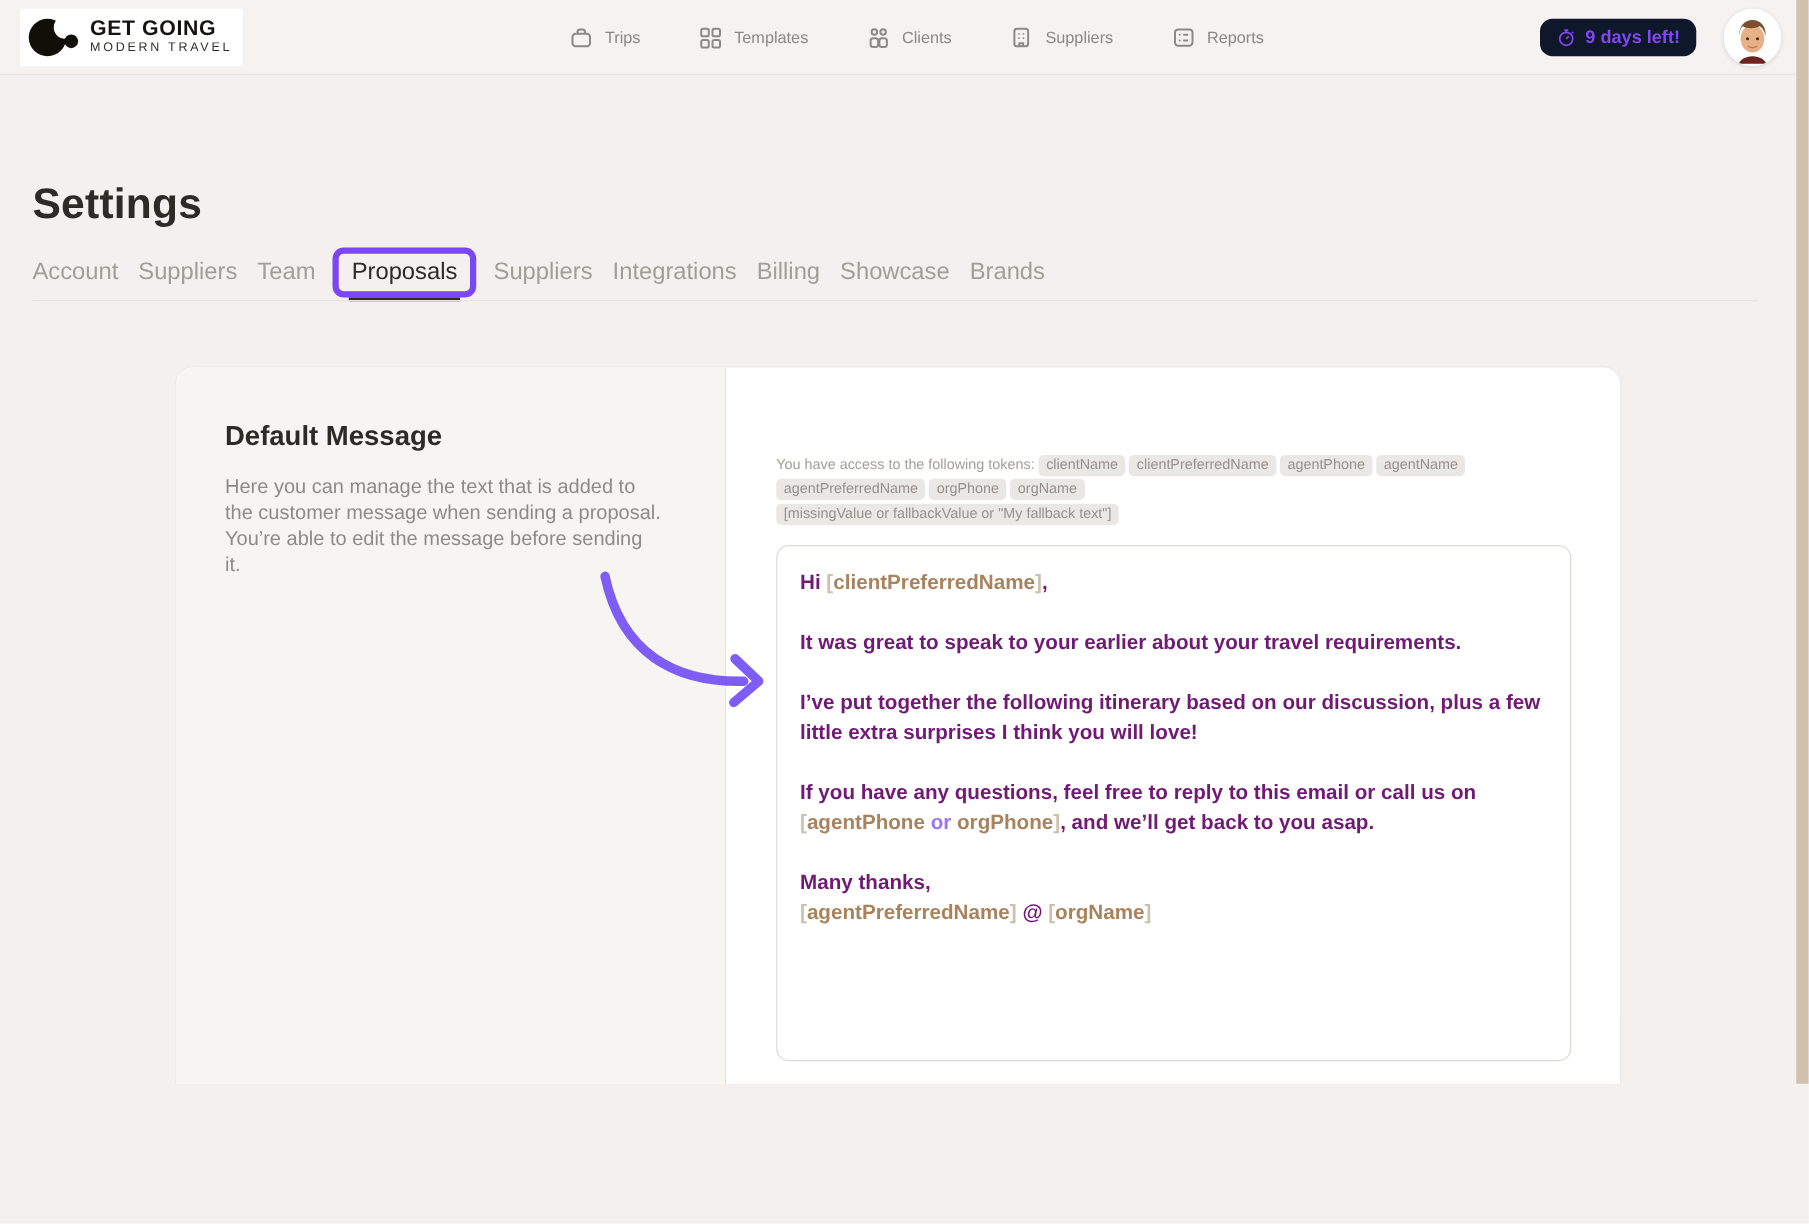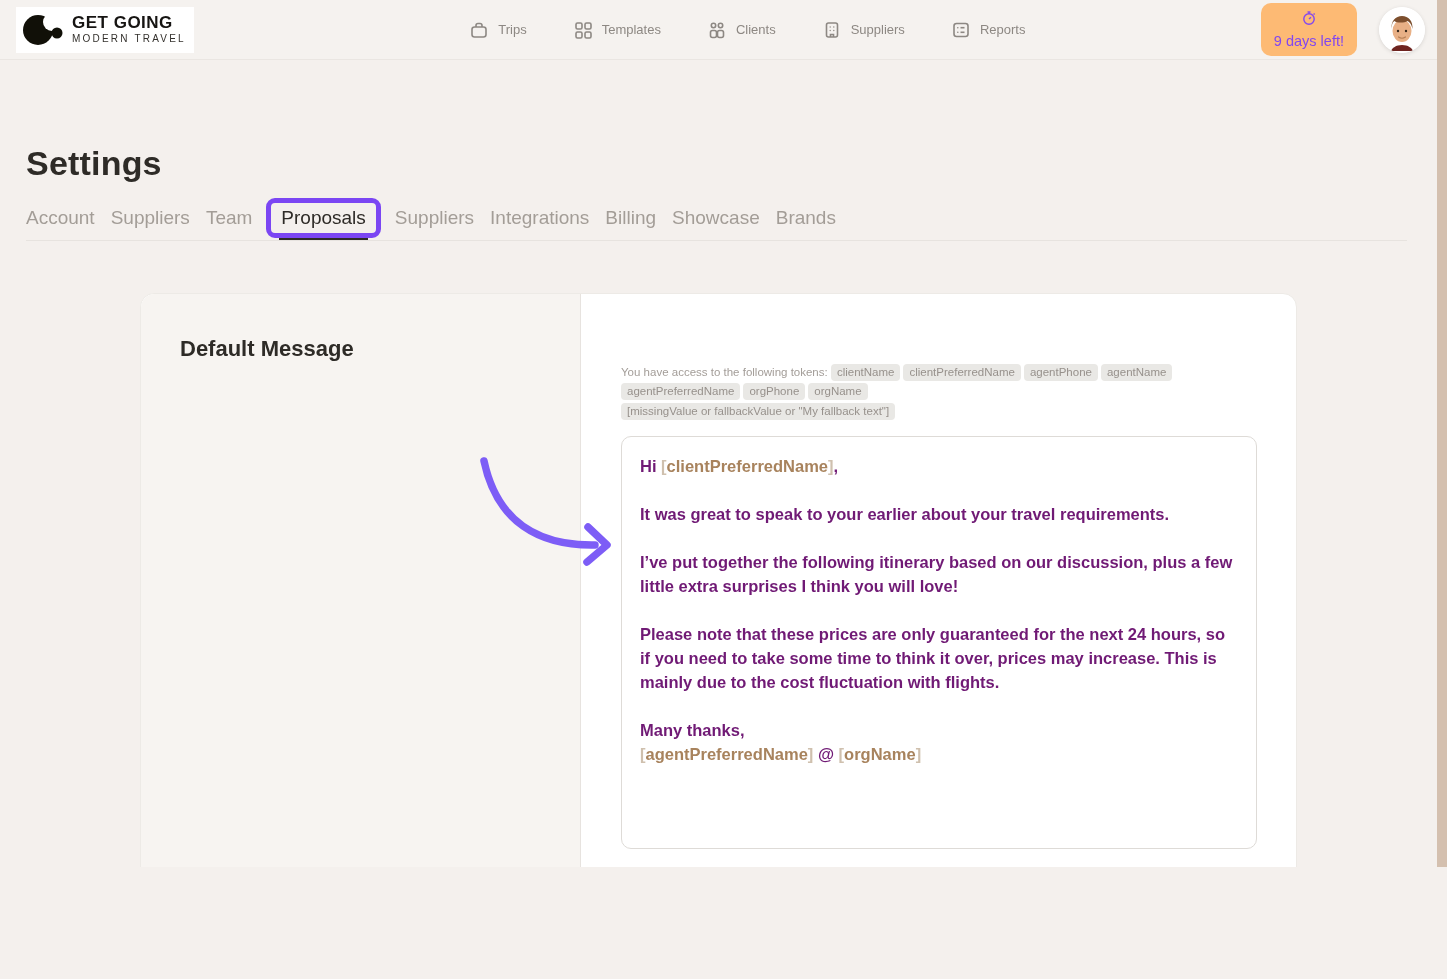--- a/index.html
+++ b/index.html
@@ -27,22 +27,22 @@
   .logo { display:flex; align-items:center; background:#ffffff; padding:3px 8px 3px 4px; cursor:pointer; }
   .logo-text { margin-left:8px; }
   .logo-title { font-size:17px; font-weight:bold; letter-spacing:0.5px; color:#161412; line-height:1.1; }
   .logo-sub { font-size:10px; letter-spacing:2.2px; color:#2a2askip; color:#33302c; line-height:1.2; }
   .nav { display:flex; align-items:center; gap:46px; margin:0 auto; padding-left:40px; }
   .nav-item { display:flex; align-items:center; gap:9px; color:#8d8883; font-size:13px; cursor:pointer; }
   .nav-item svg { display:block; }
   .header-right { display:flex; align-items:center; gap:22px; }
   .trial-badge {
     display:flex; align-items:center; gap:7px;
-    background:#fdba74; color:#8247f0; font-size:14.5px; font-weight:400;
-    padding:7px 13px; border-radius:10px; cursor:pointer; white-space:nowrap;flex-direction:column;
+    background:#0f172a; color:#8247f0; font-size:14.5px; font-weight:700;
+    padding:7px 13px; border-radius:10px; cursor:pointer; white-space:nowrap;
   }
   .avatar {
     width:46px; height:46px; border-radius:50%; background:#ffffff;
     box-shadow:0 1px 4px rgba(0,0,0,0.12); overflow:hidden; cursor:pointer; flex:0 0 auto;
   }
 
   
   .page-title {
     position:absolute; left:26px; top:144px;
     font-size:34px; font-weight:bold; color:#2e2b27; letter-spacing:0.2px;
@@ -227,20 +227,21 @@
     <span class="tab">Billing</span>
     <span class="tab">Showcase</span>
     <span class="tab">Brands</span>
   </div>
   <div class="tabs-divider"></div>
 
   <div class="card">
 
     <div class="card-left">
       <h2>Default Message</h2>
+      <p>Here you can manage the text that is added to the customer message when sending a proposal. You’re able to edit the message before sending it.</p>
     </div>
 
     <svg class="arrow-svg" width="160" height="120" viewBox="0 0 160 120">
       <path d="M151 17 C 164 78, 206 102, 262 101" transform="translate(-138,0)" stroke="#7d5df6" stroke-width="7.5" fill="none" stroke-linecap="round"></path>
       <path d="M108 83 L127 101 L107 118" stroke="#7d5df6" stroke-width="7.5" fill="none" stroke-linecap="round" stroke-linejoin="round" transform="translate(9,0)"></path>
     </svg>
 
     <div class="card-right">
 
       <div class="help">
@@ -250,21 +251,21 @@
         </div>
         <div class="help-line">
           <span class="chip">[missingValue or fallbackValue or "My fallback text"]</span>
         </div>
       </div>
 
       <div class="editor">
           <p><span class="seg-text">Hi </span><span class="seg-bracket">[</span><span class="seg-token">clientPreferredName</span><span class="seg-bracket">]</span><span class="seg-text">,</span></p>
           <p><span class="seg-text">It was great to speak to your earlier about your travel requirements.</span></p>
           <p><span class="seg-text">I’ve put together the following itinerary based on our discussion, plus a few little extra surprises I think you will love!</span></p>
-          <p><span class="seg-text">Please note that these prices are only guaranteed for the next 24 hours, so if you need to take some time to think it over, prices may increase. This is mainly due to the cost fluctuation with flights.</span></p>
+          <p><span class="seg-text">If you have any questions, feel free to reply to this email or call us on </span><span class="seg-bracket">[</span><span class="seg-token">agentPhone</span><span class="seg-or"> or </span><span class="seg-token">orgPhone</span><span class="seg-bracket">]</span><span class="seg-text">, and we’ll get back to you asap.</span></p>
           <p><span class="seg-text">Many thanks,</span><br><span class="seg-bracket">[</span><span class="seg-token">agentPreferredName</span><span class="seg-bracket">]</span><span class="seg-text"> @ </span><span class="seg-bracket">[</span><span class="seg-token">orgName</span><span class="seg-bracket">]</span></p>
         </div>
 
       <div class="save-row">
         <button class="save-btn">Save Changes</button>
       </div>
 
     </div>
   </div>
 

